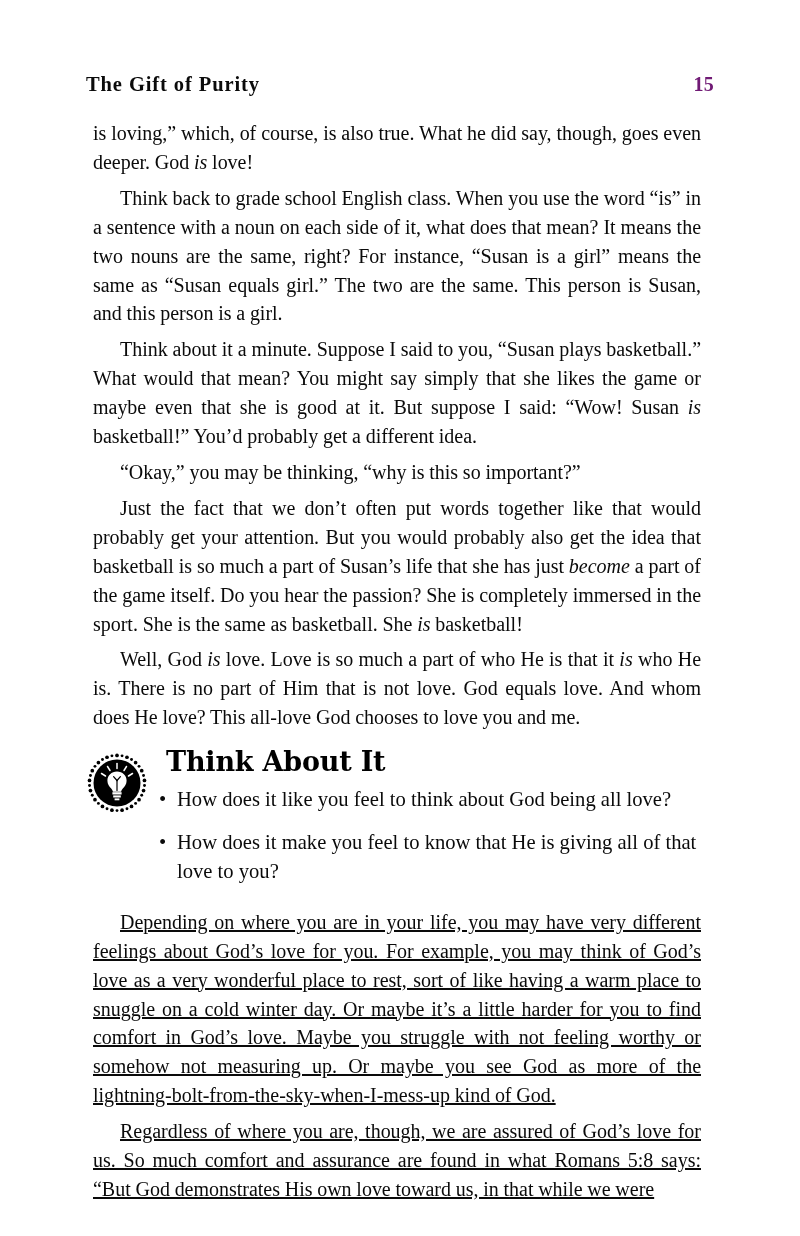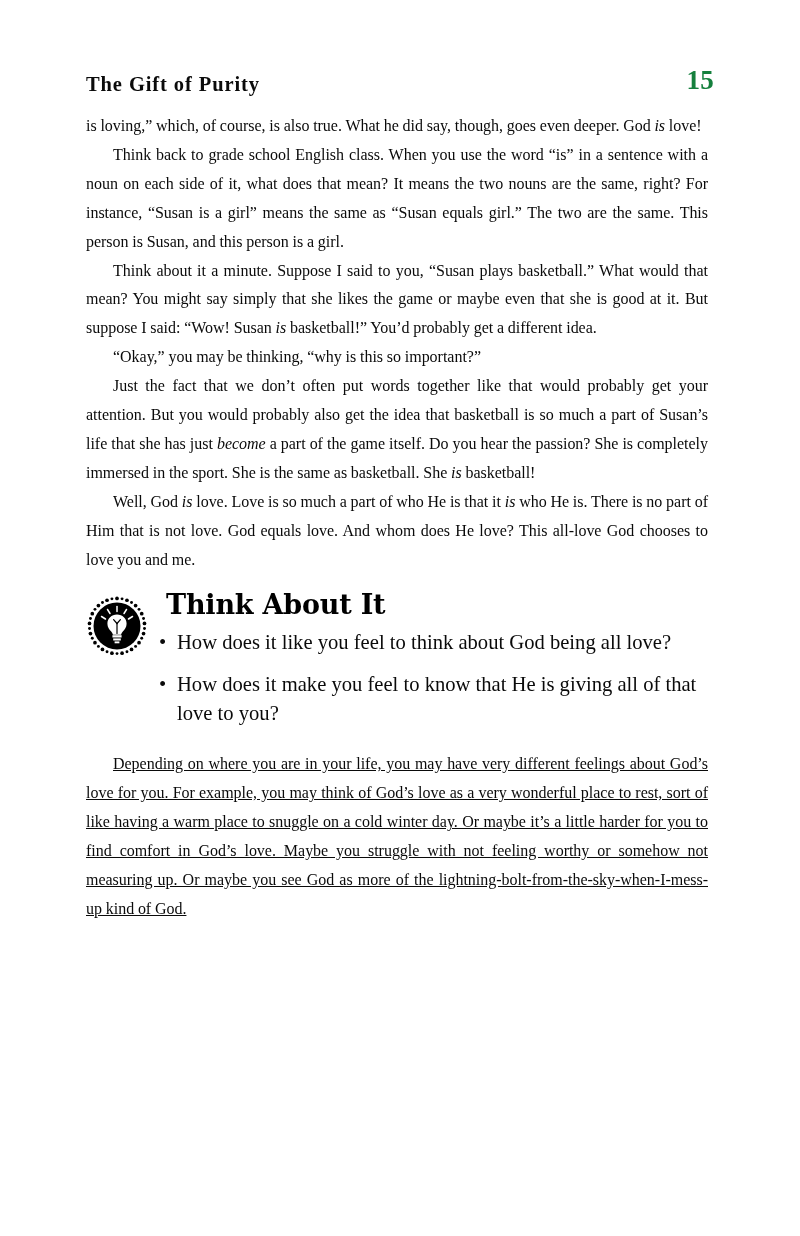--- a/index.html
+++ b/index.html
@@ -37,37 +37,37 @@
   .running-head .title {
     font-family: "Liberation Serif", "DejaVu Serif", serif;
     font-size: 20.5px;
     font-weight: 600;
     letter-spacing: 0.9px;
     color: #0b0b0b;
     white-space: nowrap;
   }
   .running-head .folio {
     font-family: "Liberation Serif", "DejaVu Serif", serif;
-    font-size: 27px;
+    font-size: 20px;
     font-weight: 700;
     letter-spacing: 0.3px;
-    color: #15803d;
+    color: #701a75;
   }
 
   
   .column {
     position: absolute;
     top: 112px;
     left: 86px;
     width: 622px;
   }
 
   p.body {
-    margin: 0;
-    font-size: 16px;
+    margin: 7px;
+    font-size: 20px;
     line-height: 28.9px;
     text-align: justify;
     text-justify: inter-word;
     text-indent: 27px;
     letter-spacing: -0.02px;
     word-spacing: -0.2px;
     color: #0a0a0a;
   }
   p.body.no-indent { text-indent: 0; }
   p.body em { font-style: italic; }
@@ -208,16 +208,17 @@
       <h2 class="think-heading">Think About It</h2>
 
       <ul class="think-list" id="think-list">
           <li><span class="bullet">•</span><span>How does it like you feel to think about God being all love?</span></li>
           <li><span class="bullet">•</span><span>How does it make you feel to know that He is giving all of that love to you?</span></li>
         </ul>
     </div>
 
     <div id="paras-after" class="after-think">
         <p class="body">Depending on where you are in your life, you may have very different feelings about God’s love for you. For example, you may think of God’s love as a very wonderful place to rest, sort of like having a warm place to snuggle on a cold winter day. Or maybe it’s a little harder for you to find comfort in God’s love. Maybe you struggle with not feeling worthy or somehow not measuring up. Or maybe you see God as more of the lightning-bolt-from-the-sky-when-I-mess-up kind of God.</p>
+        <p class="body">Regardless of where you are, though, we are assured of God’s love for us. So much comfort and assurance are found in what Romans 5:8 says: “But God demonstrates His own love toward us, in that while we were</p>
       </div>
 
   </div>
 </div>
 
 </body></html>

